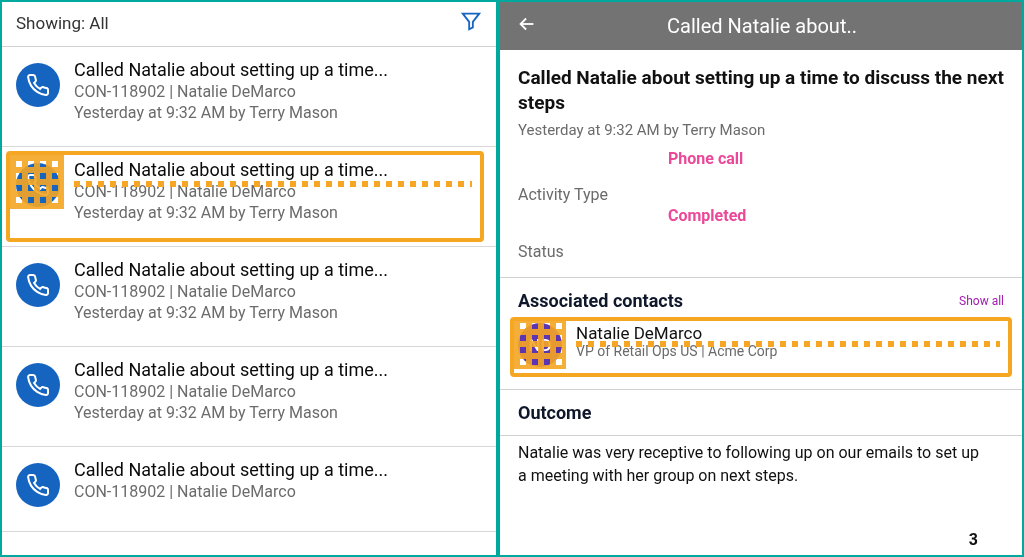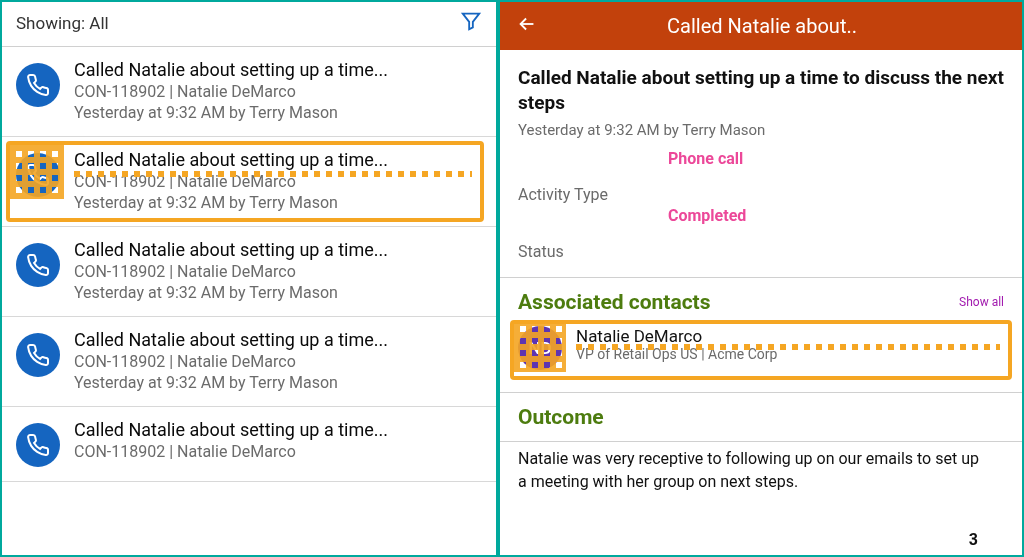--- a/index.html
+++ b/index.html
@@ -29,21 +29,21 @@
     align-items: center;
     padding: 8px 14px 10px 14px;
     border-bottom: 1px solid #d0d0d0;
   }
   .left-header-text { font-size: 17px; color: #333; }
   .filter-btn { color: #1565c0; cursor: pointer; }
   .activity-list { flex: 1; overflow: hidden; }
   .activity-item {
     display: flex;
     align-items: flex-start;
-    padding: 12px 14px 14px 14px;
+    padding: 12px 14px 24px 14px;
     border-bottom: 1px solid #d8d8d8;
     position: relative;
   }
   .phone-icon {
     width: 44px; height: 44px;
     border-radius: 50%;
     background: #1565c0;
     display: flex; align-items: center; justify-content: center;
     flex-shrink: 0;
     margin-right: 14px;
@@ -85,21 +85,21 @@
     opacity: 0.9;
   }
   .right-pane {
     flex: 1;
     display: flex;
     flex-direction: column;
     background: #fff;
     position: relative;
   }
   .right-header {
-    background: #c2410c;
+    background: #737373;
     color: #fff;
     height: 48px;
     display: flex;
     align-items: center;
     padding: 0 16px;
   }
   .back-btn { color: #fff; cursor: pointer; margin-right: 8px; }
   .right-header-title {
     flex: 1; text-align: center;
     font-size: 20px; font-weight: 400;
@@ -110,21 +110,21 @@
   .detail-meta { font-size: 15px; color: #6b6b6b; margin-top: 6px; }
   .detail-grid { margin-top: 10px; }
   .detail-row { display: flex; font-size: 16px; margin-top: 2px; }
   .detail-label { width: 150px; color: #6b6b6b; margin-top: 36px; }
   .detail-value { color: #ec4899; font-weight: bold; }
   .section-hr { border: none; border-top: 1px solid #d0d0d0; margin: 16px 0 0 0; }
   .section-head {
     display: flex; justify-content: space-between; align-items: center;
     padding: 12px 18px 8px 18px;
   }
-  .section-title { font-size: 21px; font-weight: 700; color: #4d7c0f; }
+  .section-title { font-size: 18px; font-weight: 700; color: #0f172a; }
   .show-all { font-size: 12px; color: #a21caf; cursor: pointer; }
   .contact-row {
     display: flex; align-items: flex-start;
     padding: 4px 18px 6px 18px;
     position: relative;
   }
   .avatar {
     width: 44px; height: 44px; border-radius: 50%;
     background: #5e35b1; color: #fff;
     display: flex; align-items: center; justify-content: center;

